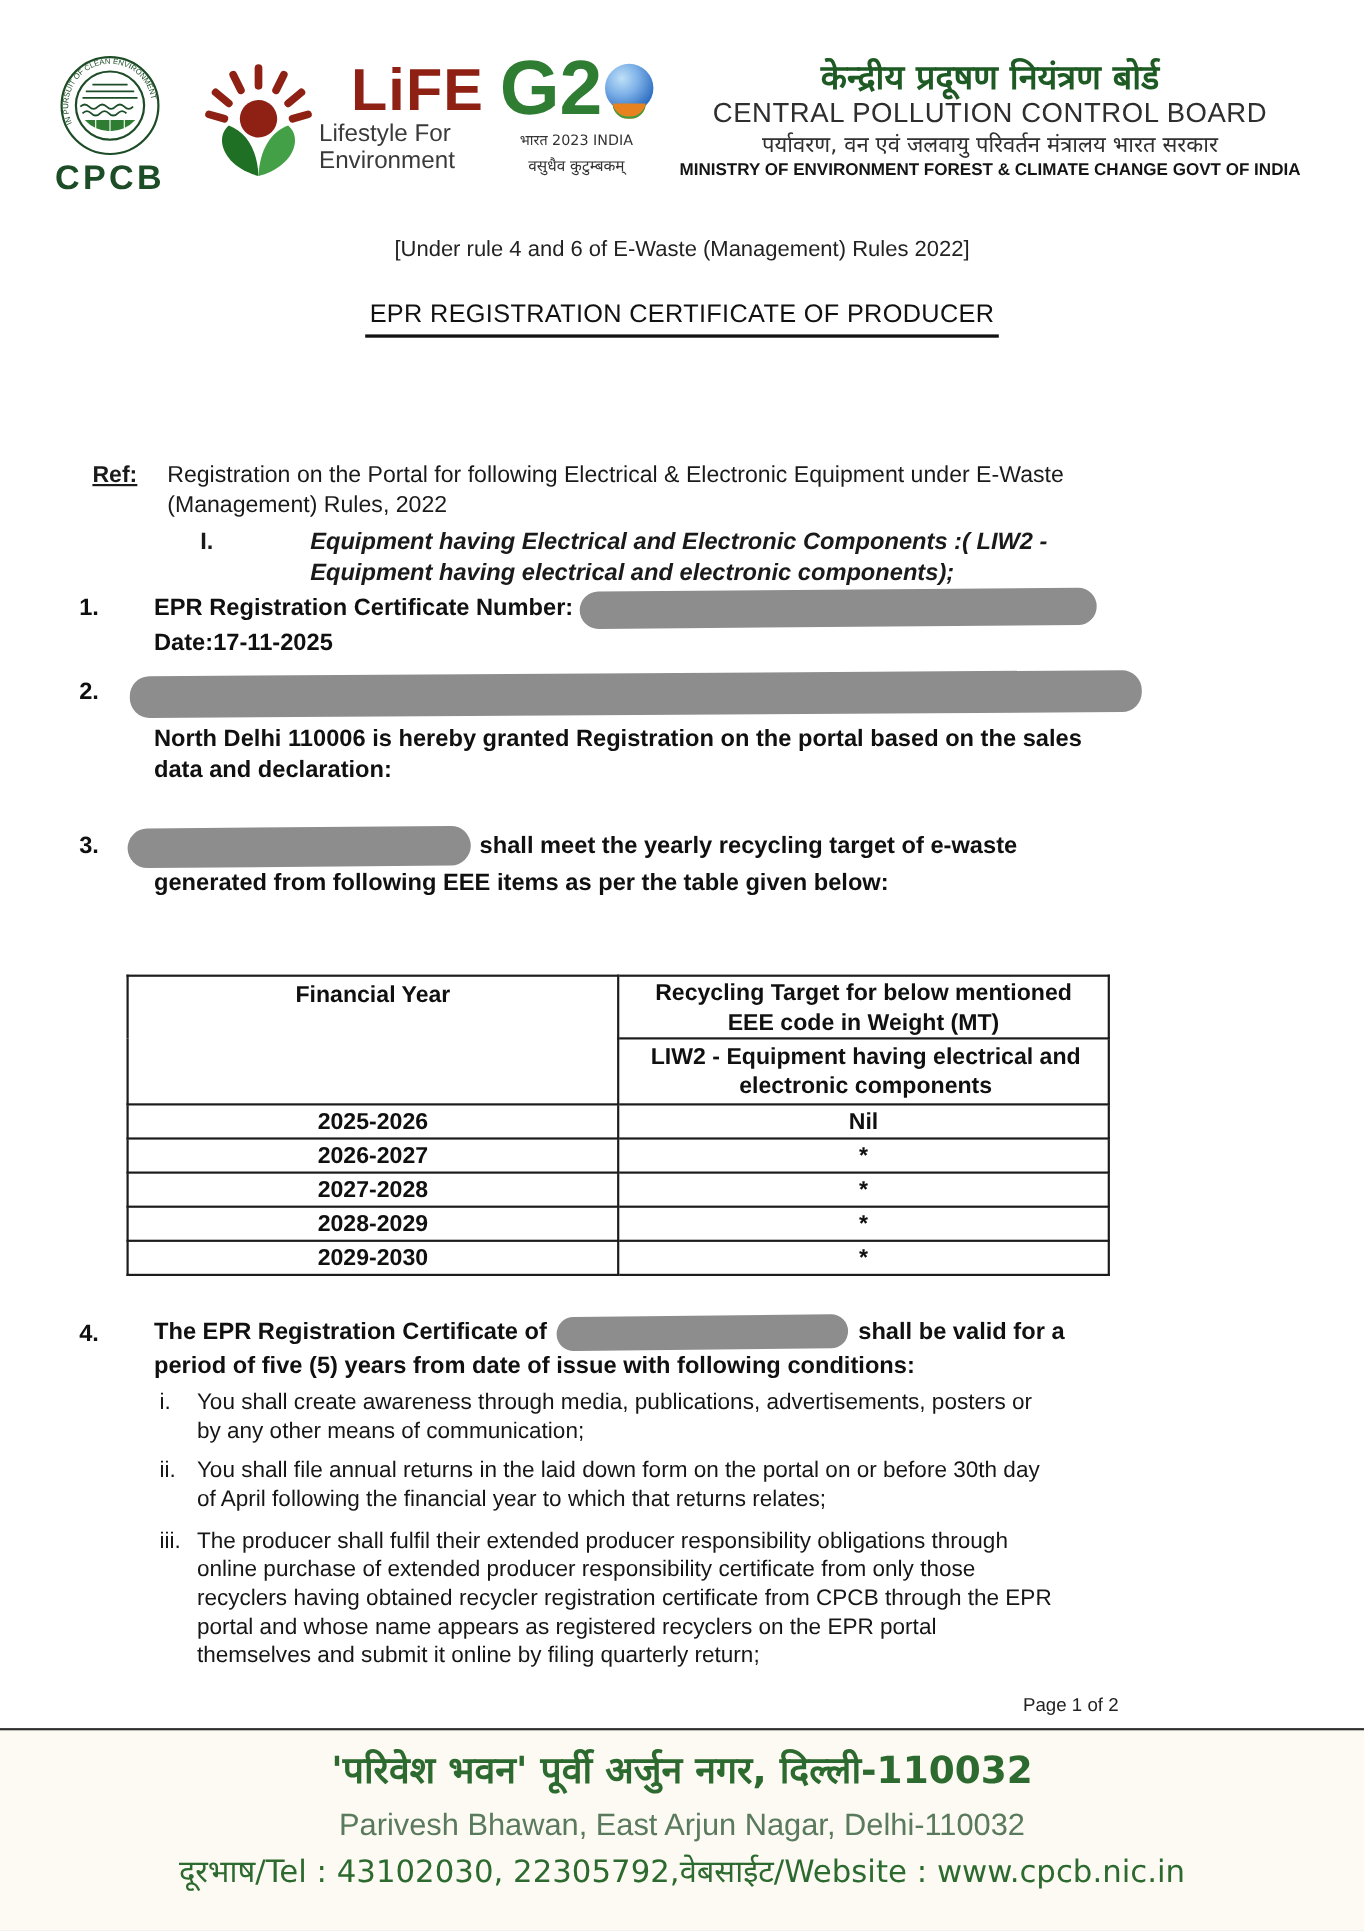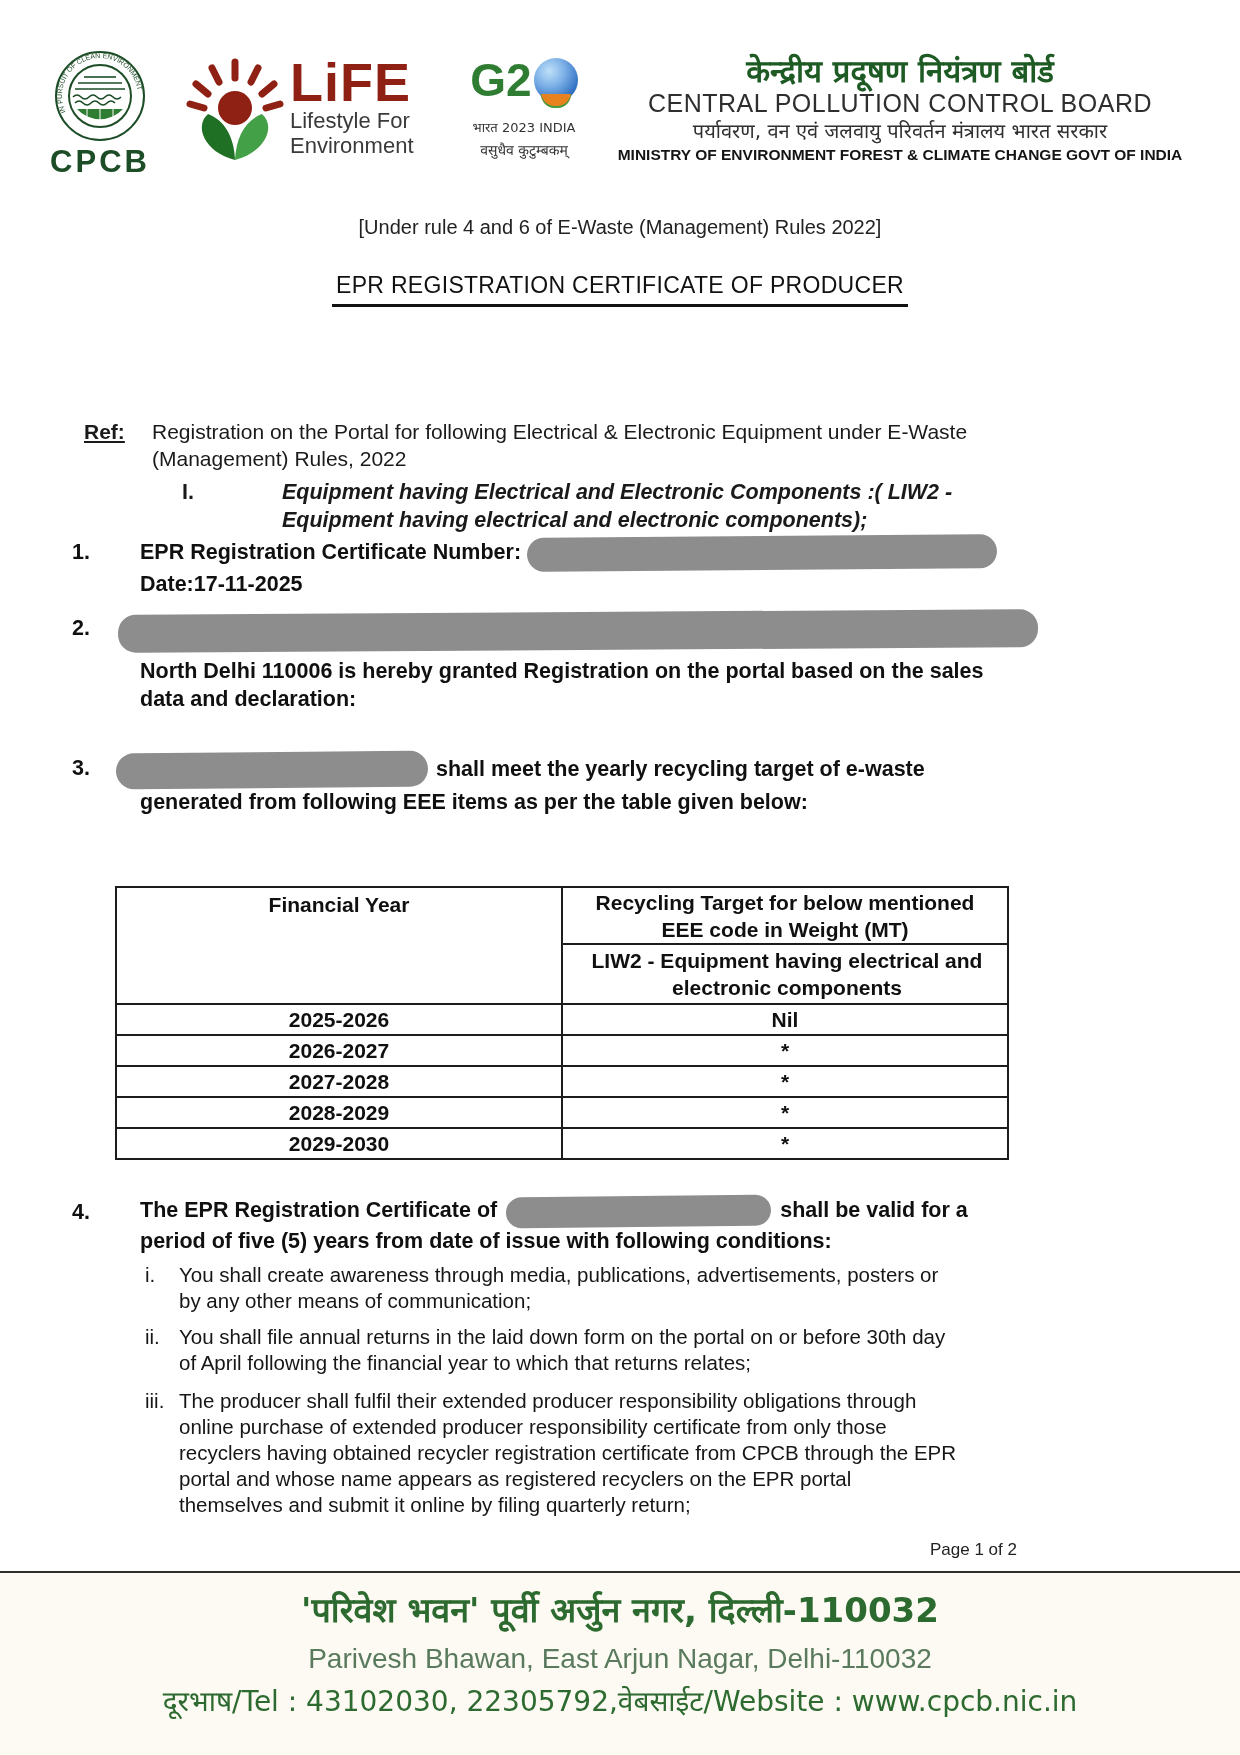--- a/index.html
+++ b/index.html
@@ -9,24 +9,24 @@
     font-family:"Liberation Sans", sans-serif; color:#1a1a1a;
   }
   .dev { font-family:"DejaVu Sans", sans-serif; }
 
   
   #hdr { position:absolute; top:0; left:0; width:100%; height:185px; }
   #cpcb-logo { position:absolute; left:42px; top:50px; width:116px; text-align:center; }
   #cpcb-label { font-size:31px; font-weight:bold; color:#1d4d27; letter-spacing:3px; margin-top:2px; }
   #life-logo { position:absolute; left:186px; top:56px; display:flex; }
   #life-text { margin-left:6px; }
-  #life-word { font-size:54px; line-height:52px; font-weight:bold; color:#8e2114; letter-spacing:1px; }
+  #life-word { font-size:54px; line-height:52px; font-weight:bold; color:#8e2114; letter-spacing:1px;margin-left:29px; }
   .life-sub { font-size:22px; line-height:25px; color:#3a3a3a; }
   #g20-logo { position:absolute; left:449px; top:52px; width:150px; text-align:center; }
-  #g20-word { font-size:46px; line-height:56px; font-weight:bold; color:#2f7d32; display:flex; align-items:center; justify-content:center; }
+  #g20-word { font-size:70px; line-height:56px; font-weight:bold; color:#2f7d32; display:flex; align-items:center; justify-content:center; }
   #g20-globe { display:inline-block; width:44px; height:44px; border-radius:50%;
     background:radial-gradient(circle at 35% 30%, #bfe0f7 0%, #7fb2e8 35%, #2f6fc2 75%, #1d4f95 100%);
     position:relative; margin-left:2px; }
   #g20-globe:after { content:""; position:absolute; left:7px; bottom:-6px; width:30px; height:14px;
     background:#e8821e; border-radius:0 0 16px 16px; box-shadow:0 -2px 0 #3f9d3f inset; }
   #g20-year { font-size:13px; color:#333; margin-top:10px; }
   #g20-motto { font-size:14px; color:#333; margin-top:4px; }
   #board { position:absolute; left:600px; top:54px; width:600px; text-align:center; }
   #board-hi { font-size:31px; line-height:34px; font-weight:bold; color:#1e5a23; }
   #board-en { font-size:25px; line-height:30px; color:#2e2e2e; letter-spacing:0.5px; }

